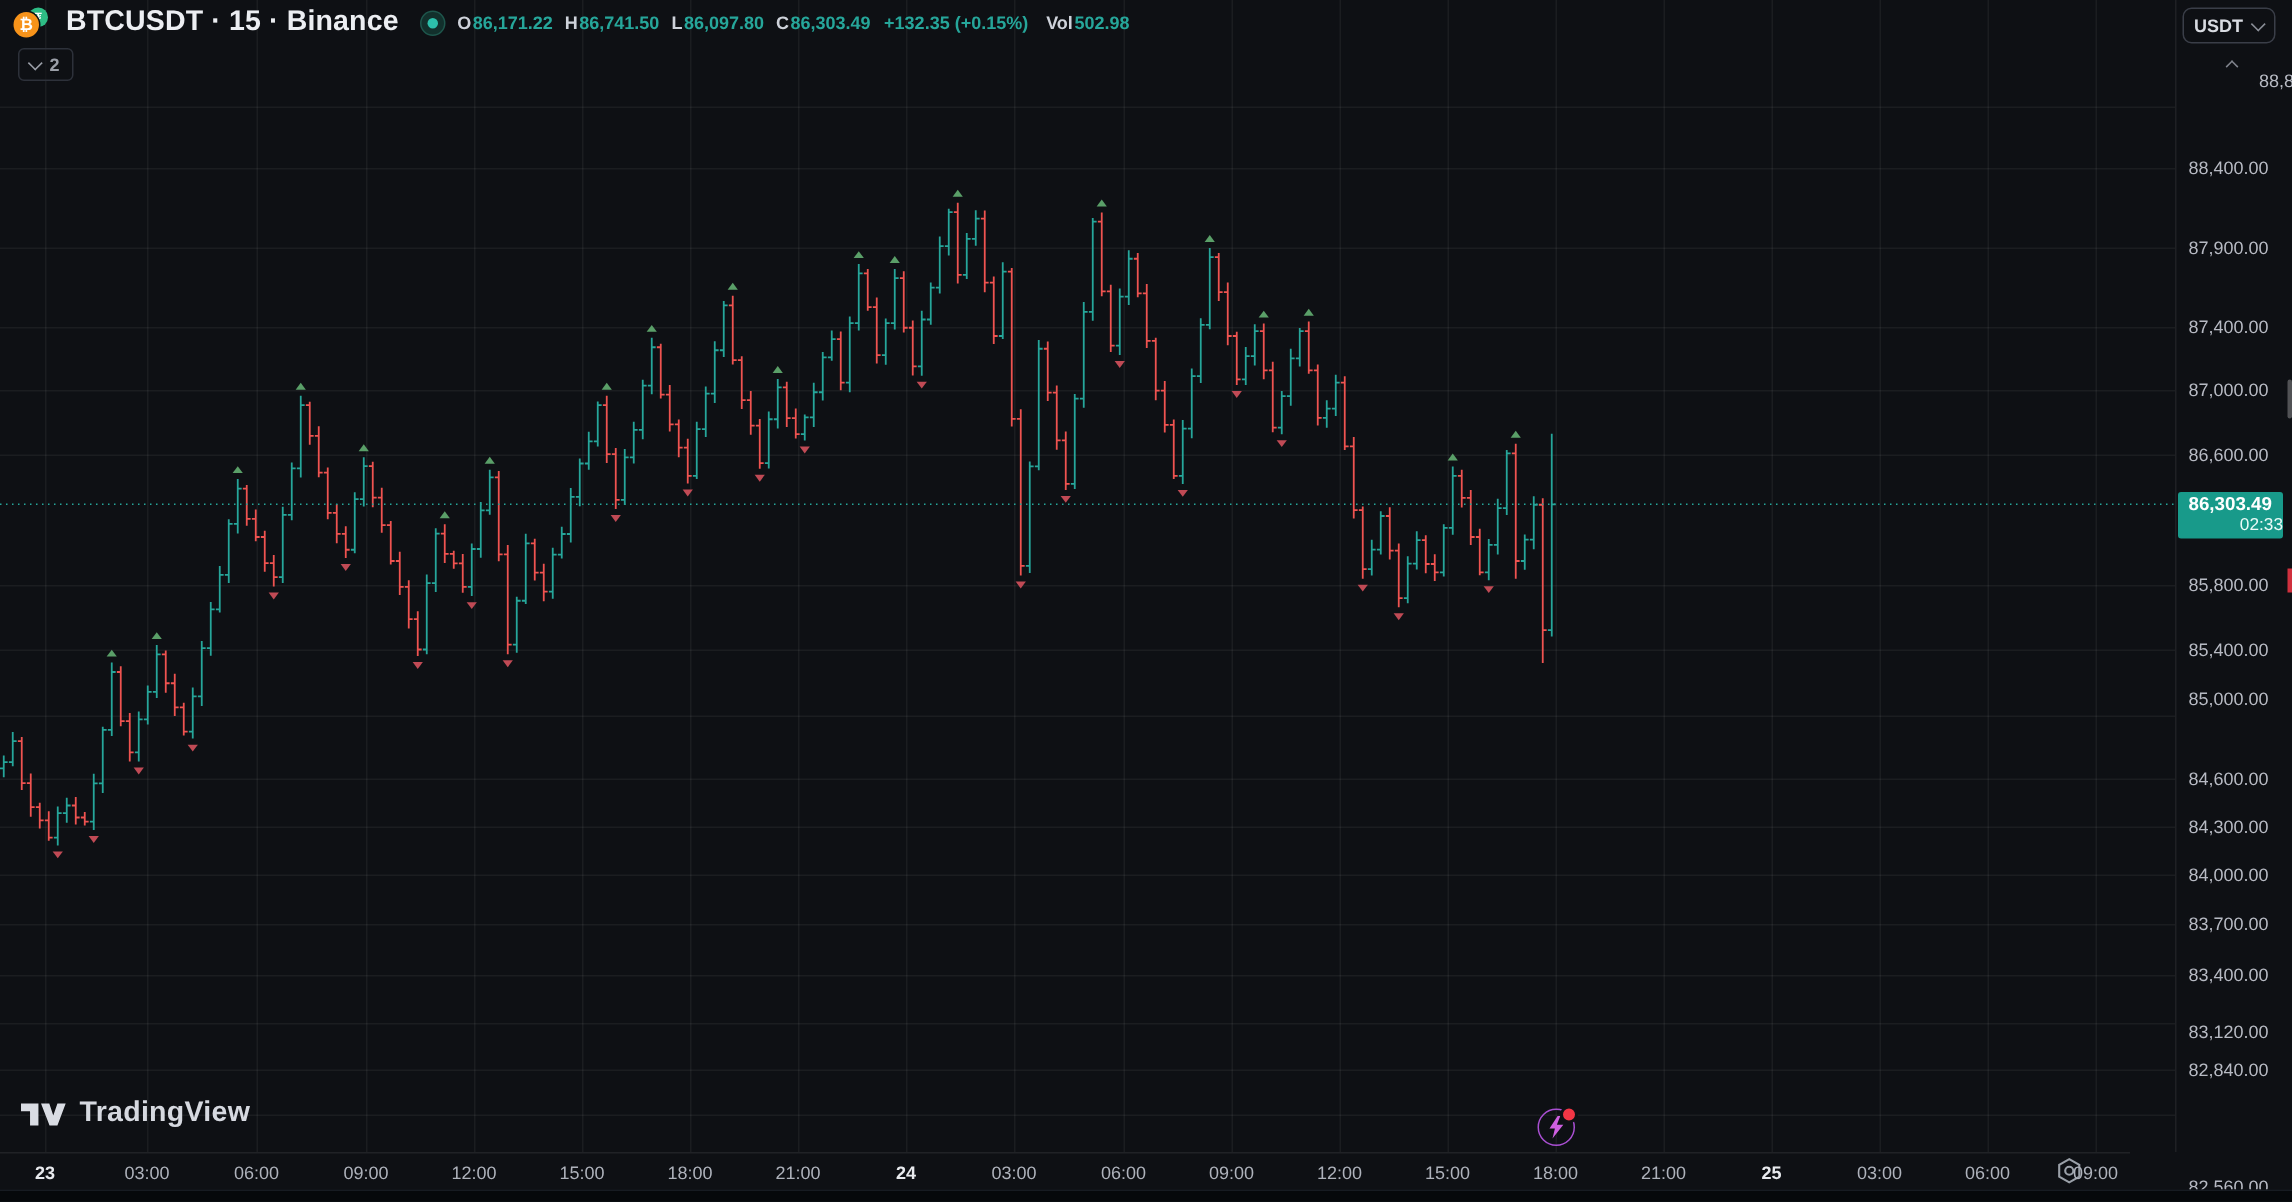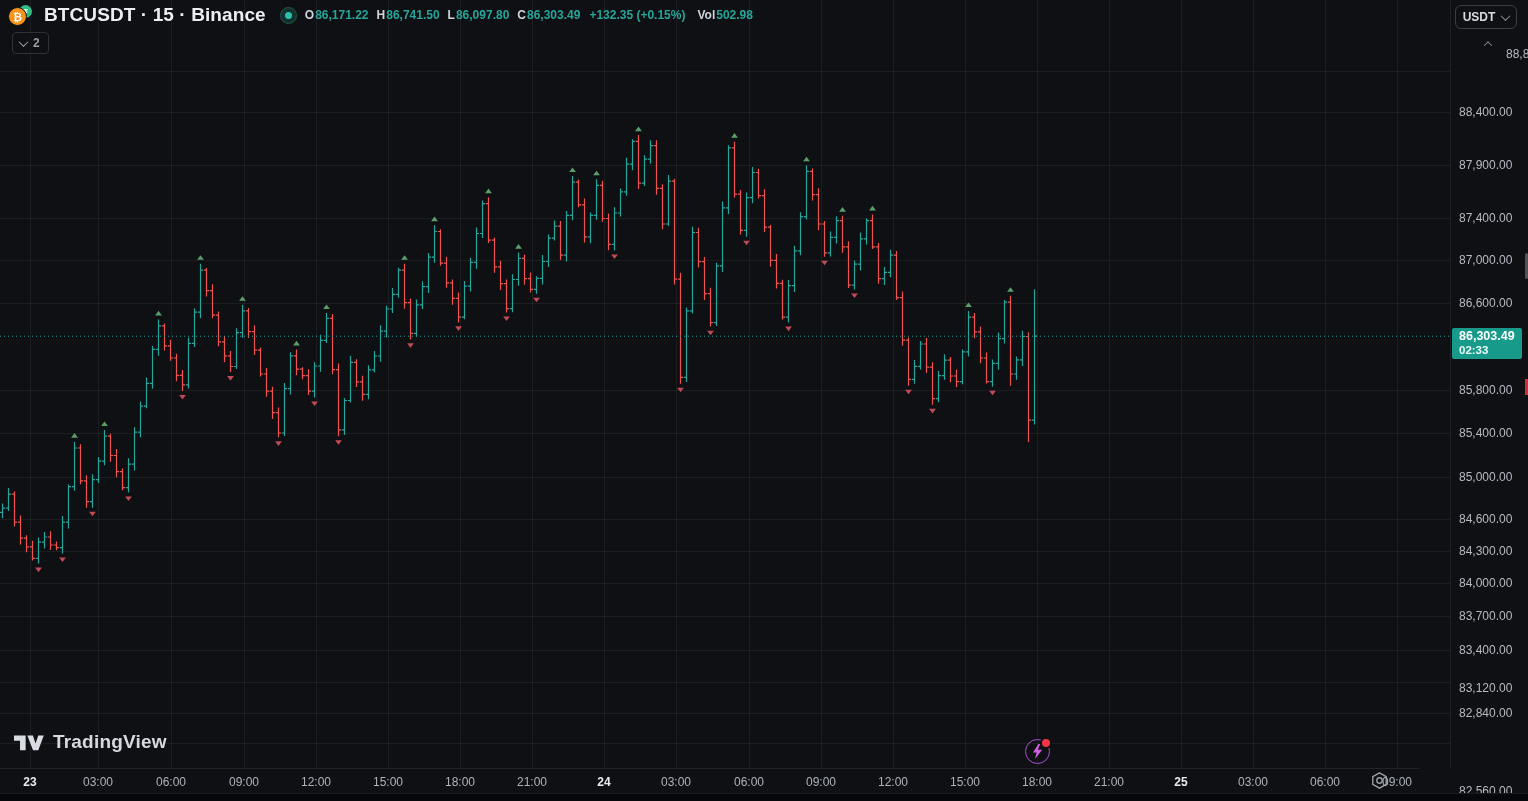--- a/index.html
+++ b/index.html
@@ -45,21 +45,21 @@
   .price-axis{position:absolute;left:1450px;top:0;width:78px;height:768px;z-index:4;
         border-left:1px solid rgba(255,255,255,.07);}
   .pl{position:absolute;left:8px;transform:translateY(-50%);font-size:12px;color:#b7bac3;}
   .time-axis{position:absolute;left:0;top:768px;width:1420px;height:25px;z-index:4;
         border-top:1px solid rgba(255,255,255,.08);}
   .tl{position:absolute;top:50%;transform:translate(-50%,-50%);font-size:12px;color:#aeb2bb;}
   .tl.major{color:#e8eaee;font-weight:700;}
   .badge{position:absolute;left:1px;width:70px;height:31px;box-sizing:border-box;
         border-radius:2px;padding:1px 0 0 7px;z-index:5;}
   .badge-price{font-size:12.5px;font-weight:700;line-height:15px;color:#fff;}
-  .badge-cd{font-size:11.5px;line-height:13px;font-weight:700;color:#eafaf7;}
+  .badge-cd{font-size:11.5px;line-height:13px;font-weight:400;color:#eafaf7;text-align:right;}
   .bottom-strip{position:absolute;left:0;top:793px;width:1528px;height:8px;background:#06080b;
         border-top:1px solid #171b22;z-index:4;}
   .corner-gear{position:absolute;right:31px;top:2px;}
   .edge-scrollbar{position:absolute;right:0;top:253px;width:3px;height:26px;border-radius:2px;
         background:rgba(255,255,255,.28);z-index:8;}
   .edge-mark-red{position:absolute;right:0;top:379px;width:3px;height:16px;
         background:#f23645;opacity:.85;z-index:8;}
 
   
   .logo{position:absolute;left:14px;top:731px;display:flex;align-items:center;gap:8px;z-index:5;}
@@ -372,21 +372,21 @@
       <div class="badge-cd">02:33</div>
     </div>
   <div class="pl" style="top: 54px; margin-left: 47px;">88,800.00</div>
       <div class="pl" style="top: 112px;">88,400.00</div>
       <div class="pl" style="top: 165px;">87,900.00</div>
       <div class="pl" style="top: 218px;">87,400.00</div>
       <div class="pl" style="top: 260px;">87,000.00</div>
       <div class="pl" style="top: 303px;">86,600.00</div>
       <div class="pl" style="top: 390px;">85,800.00</div>
       <div class="pl" style="top: 433px;">85,400.00</div>
-      <div class="pl" style="top: 477px;">85,000.00</div>
+      <div class="pl" style="top: 466px;">85,000.00</div>
       <div class="pl" style="top: 519px;">84,600.00</div>
       <div class="pl" style="top: 551px;">84,300.00</div>
       <div class="pl" style="top: 583px;">84,000.00</div>
       <div class="pl" style="top: 616px;">83,700.00</div>
       <div class="pl" style="top: 650px;">83,400.00</div>
       <div class="pl" style="top: 688px;">83,120.00</div>
       <div class="pl" style="top: 713px;">82,840.00</div>
       <div class="pl" style="top: 743px; margin-top: 48px;">82,560.00</div>
     </div>
 

